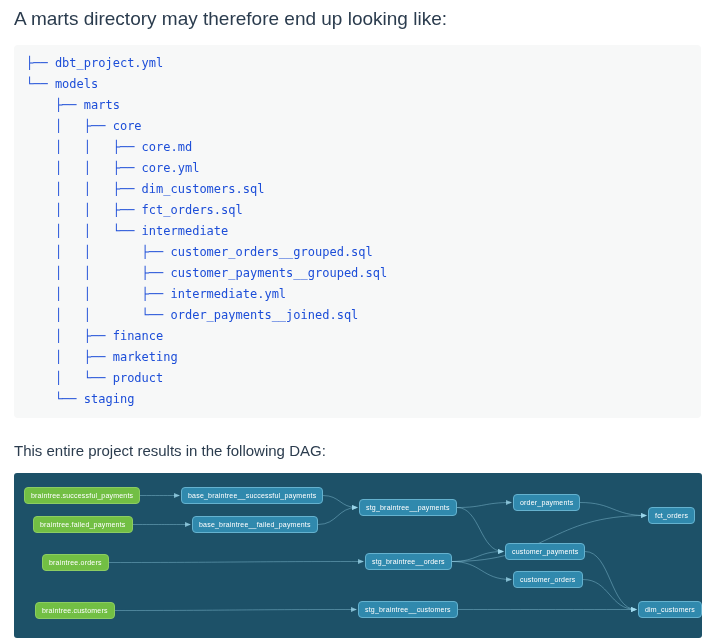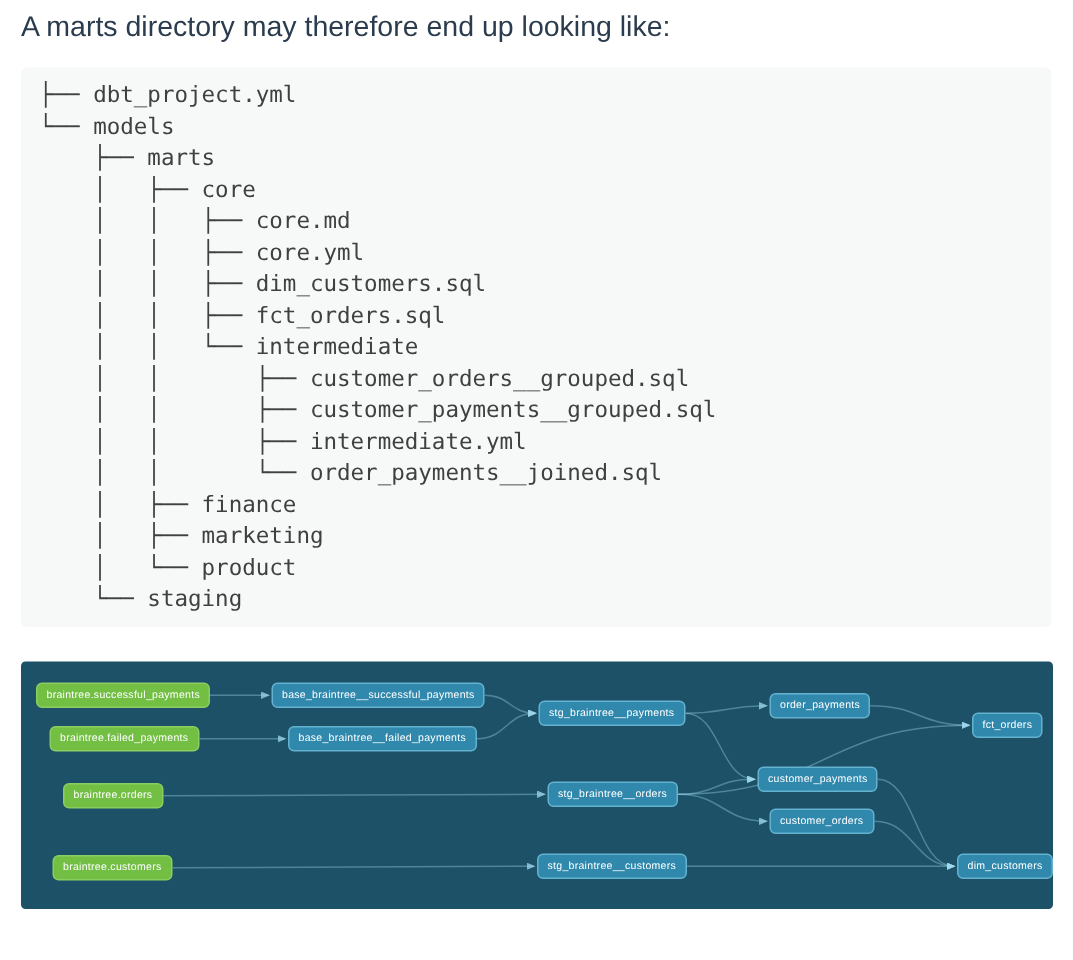--- a/index.html
+++ b/index.html
@@ -15,23 +15,23 @@
     font-size: 19px;
     line-height: 19px;
     margin: 0 0 17px 0;
     color: #2b3c4e;
   }
   .code-block {
     background: #f7f8f8;
     border-radius: 4px;
     padding: 8px 12px;
     font-family: "DejaVu Sans Mono", monospace;
-    font-size: 15px;
+    font-size: 12px;
     line-height: 21px;
-    color: #404040;
+    color: #1d4ed8;
     margin: 0 0 23px 0;
     white-space: pre;
     overflow: hidden;
   }
   .dag-intro { margin: 0 0 13px 0; font-size: 15px; }
   .dag {
     position: relative;
     width: 688px;
     height: 165px;
     border-radius: 3px;
@@ -67,20 +67,21 @@
     │   │   └── intermediate
     │   │       ├── customer_orders__grouped.sql
     │   │       ├── customer_payments__grouped.sql
     │   │       ├── intermediate.yml
     │   │       └── order_payments__joined.sql
     │   ├── finance
     │   ├── marketing
     │   └── product
     └── staging</pre>
 
+  <p class="intro dag-intro">This entire project results in the following DAG:</p>
 
   <div class="dag" id="dag" style="background: rgb(29, 81, 104);">
       <svg width="688" height="165">
         <defs>
           <marker id="arrow" markerWidth="7" markerHeight="6" refX="5" refY="2.5" orient="auto">
             <path d="M0,0 L6,2.5 L0,5 Z" fill="#9fd9ee" fill-opacity="0.75"></path>
           </marker>
         </defs>
         <path d="M126,22.5 C145.5,22.5 145.5,22.5 165,22.5" fill="none" stroke="#9fd9ee" stroke-opacity="0.38" stroke-width="1" marker-end="url(#arrow)"></path>
         <path d="M119,51.5 C147.5,51.5 147.5,51.5 176,51.5" fill="none" stroke="#9fd9ee" stroke-opacity="0.38" stroke-width="1" marker-end="url(#arrow)"></path>

